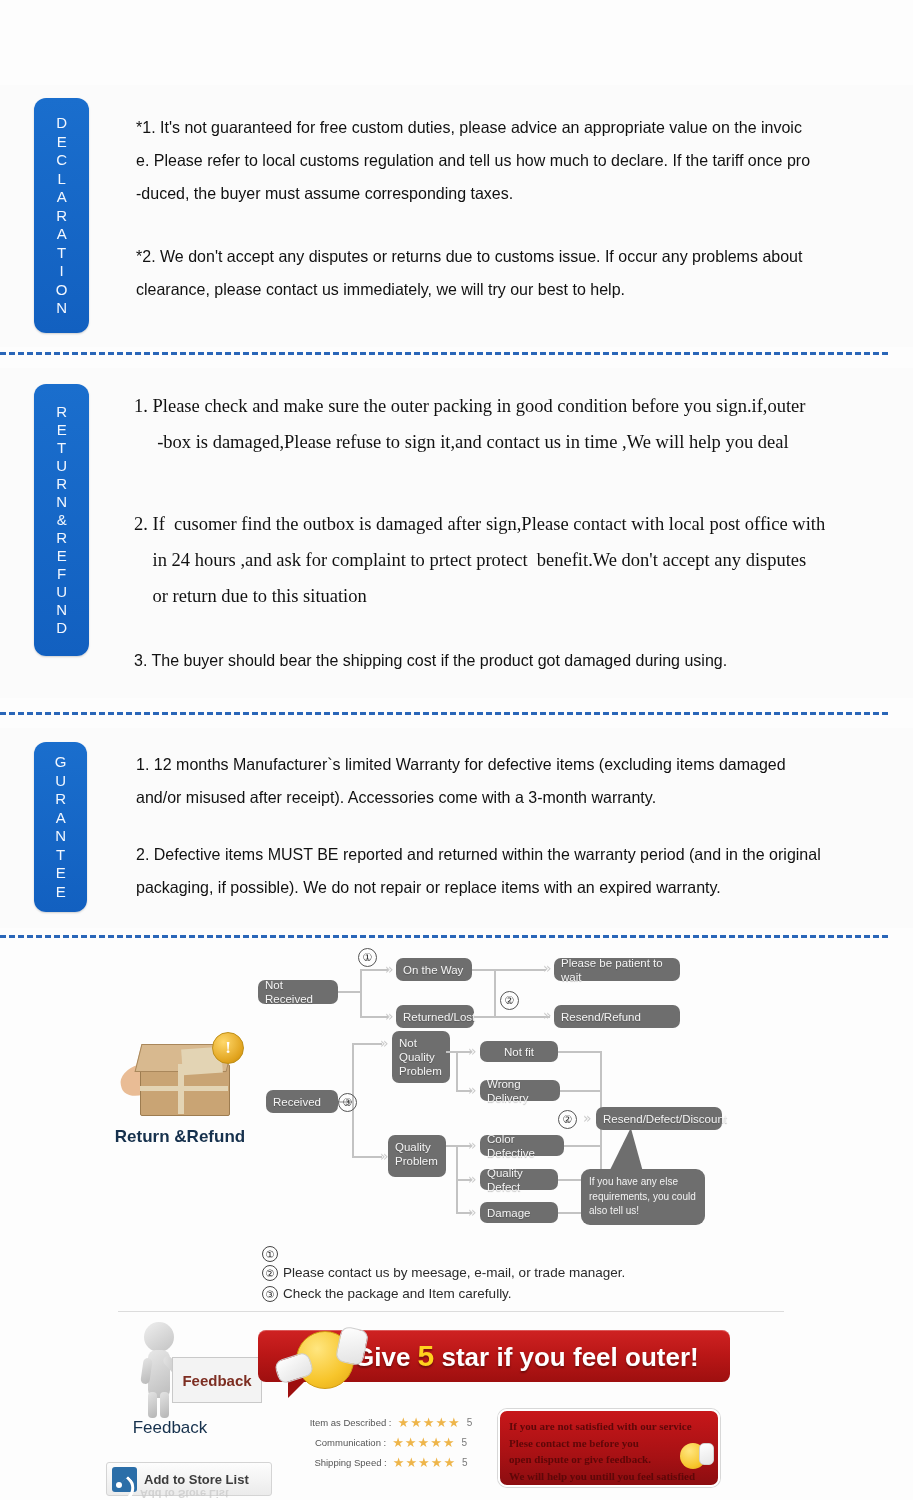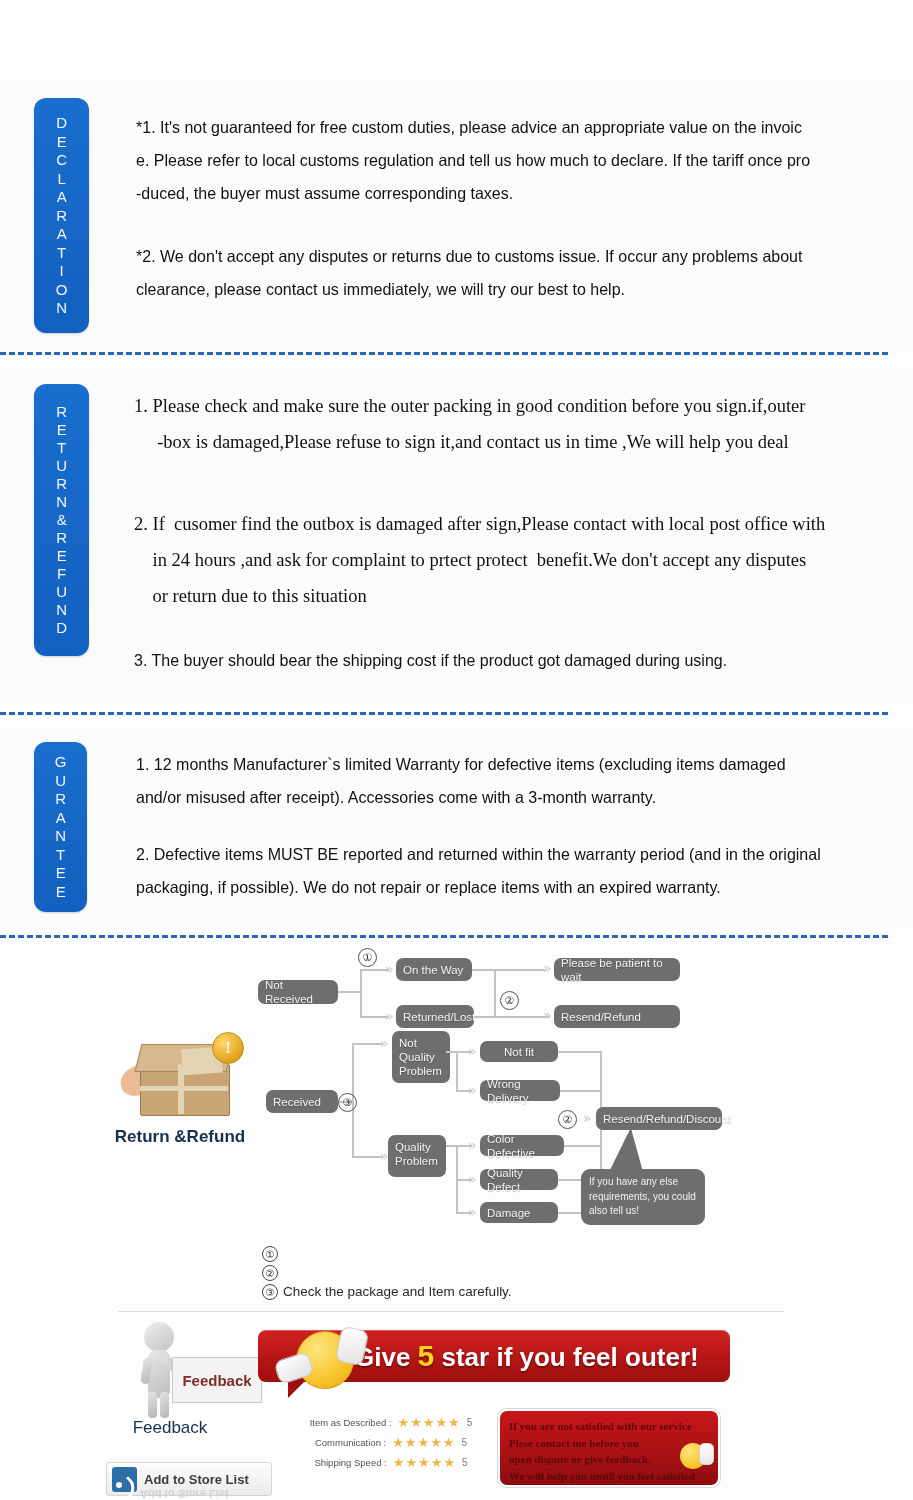--- a/index.html
+++ b/index.html
@@ -309,33 +309,34 @@
 
     <div class="ln h" style="left:558px;top:106px;width:42px;"></div>
     <div class="ln h" style="left:560px;top:145px;width:40px;"></div>
     <div class="ln h" style="left:564px;top:200px;width:36px;"></div>
     <div class="ln h" style="left:558px;top:234px;width:42px;"></div>
     <div class="ln h" style="left:558px;top:267px;width:42px;"></div>
     <div class="ln v" style="left:600px;top:106px;height:162px;"></div>
 
     <div class="circ" style="left:558px;top:165px;">②</div>
     <div class="arw" style="left:583px;top:168px;">»</div>
-    <div class="node" style="left:596px;top:162px;width:126px;height:23px;">Resend/Refund/Discount</div>
+    <div class="node" style="left:596px;top:162px;width:126px;height:23px;">Resend/Defect/Discount</div>
 
     <div class="bubble-tail" style="left:615px;top:184px;"></div>
     <div class="bubble" style="left:581px;top:224px;width:124px;height:56px;white-space:pre-line;">If you have any else
 requirements, you could
 also tell us!</div>
 
     <div class="legend" style="left:262px;top:298px;width:420px;">
       <div class="row">
         <span class="num">①</span>
       </div>
       <div class="row">
         <span class="num">②</span>
+        <span>Please contact us by meesage, e-mail, or trade manager.</span>
       </div>
       <div class="row">
         <span class="num">③</span>
         <span>Check the package and Item carefully.</span>
       </div>
     </div>
   </div>
 
   <div class="hrline" style="left:118px;top:1311px;width:666px;"></div>
 

